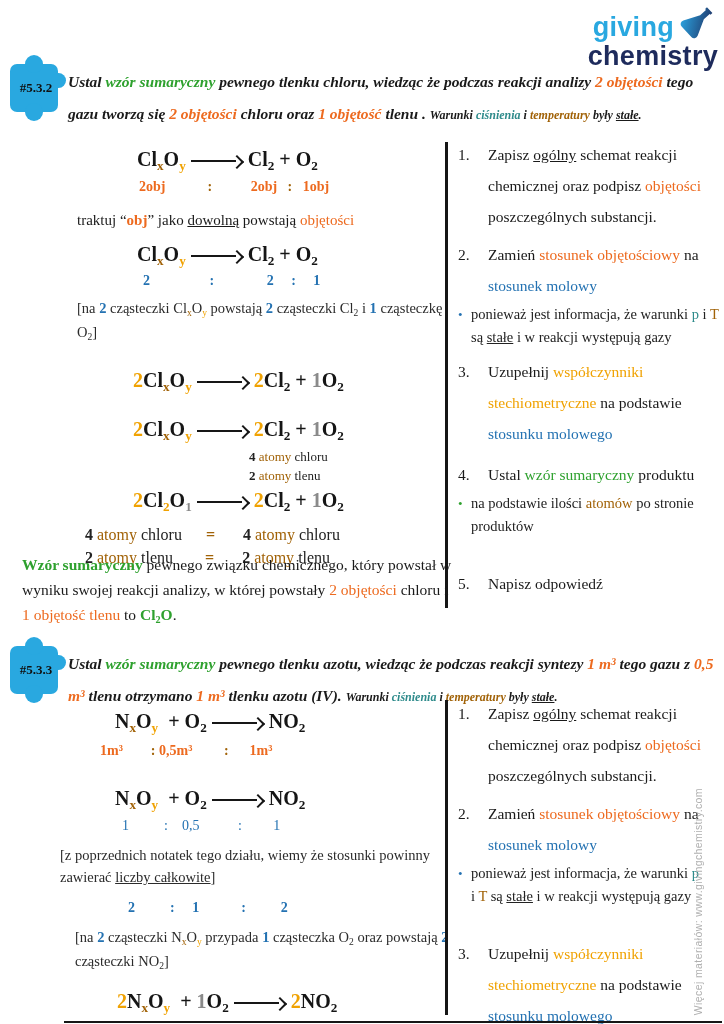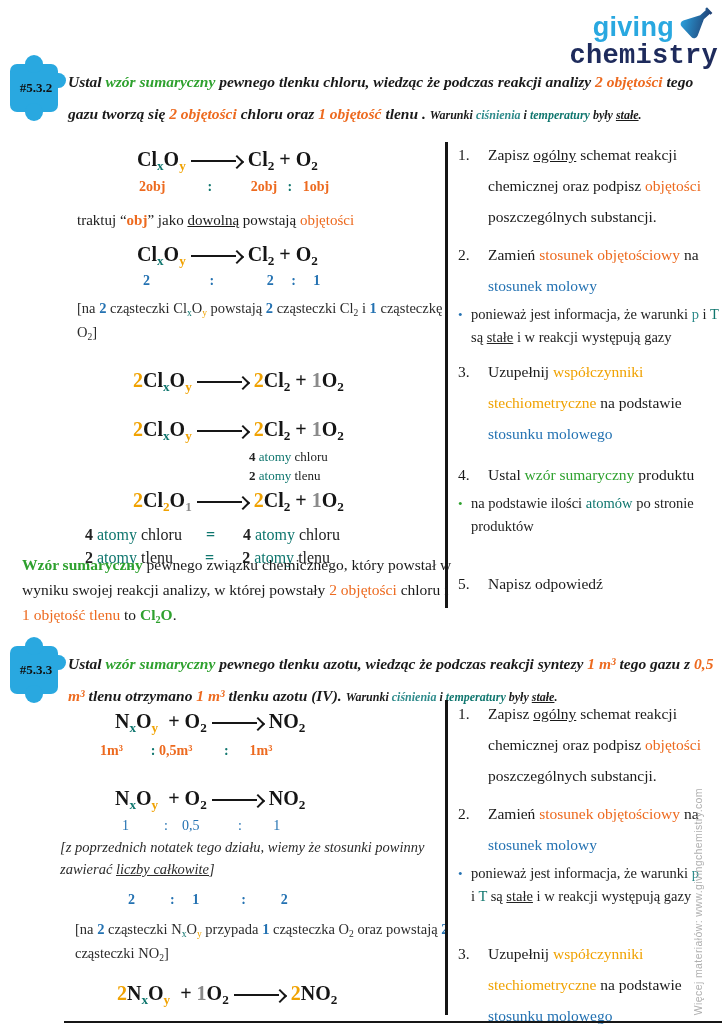--- a/index.html
+++ b/index.html
@@ -5,21 +5,21 @@
   html,body{margin:0;padding:0;background:#ffffff;}
   .page{position:relative;width:724px;height:1024px;background:#fff;overflow:hidden;
         font-family:"Liberation Serif",serif;color:#1a1a1a;}
 
   
   .logo{position:absolute;top:10px;right:6px;text-align:right;
         font-family:"Liberation Sans",sans-serif;font-weight:bold;line-height:1;}
   .logo-row{display:flex;align-items:center;justify-content:flex-end;height:34px;}
   .logo .w1{color:#29A8E0;font-size:27px;letter-spacing:.3px;}
   .logo .flask{display:inline-block;margin-left:2px;margin-top:-8px;}
-  .logo .w2{color:#1E2B5C;font-size:27px;letter-spacing:.3px;margin-top:-1px;font-family:Liberation Mono, monospace;}
+  .logo .w2{color:#1E2B5C;font-size:27px;letter-spacing:.3px;margin-top:-1px;}
 
   
   .badge{position:absolute;left:10px;width:48px;height:48px;background:#29A8E0;border-radius:7px;}
   .badge .knob{position:absolute;background:#29A8E0;border-radius:50%;}
   .badge .kt{width:18px;height:18px;top:-9px;left:15px;}
   .badge .kr{width:15px;height:15px;right:-8px;top:9px;}
   .badge .kb{width:18px;height:18px;bottom:-9px;left:15px;}
   .badge .blabel{position:absolute;left:2px;top:16px;width:100%;text-align:center;
         font-weight:bold;font-size:13px;color:#101010;}
 
@@ -50,21 +50,21 @@
   .step .stxt{white-space:pre-wrap;}
   .sbullet{display:flex;font-size:14.5px;line-height:23px;margin-top:2px;color:#222;}
   .sbullet .bdot{flex:none;width:13px;font-size:13px;}
   .sbullet .btxt{white-space:pre-wrap;}
   .dot-blue{color:#2472B2;}
   .dot-green{color:#2EA12E;}
 
   
   .or{color:#ED6A1F;}
   .am{color:#F0A202;}
-  .rd{color:#0f766e;}
+  .rd{color:#a16207;}
   .bl{color:#2472B2;}
   .gr{color:#2EA12E;}
   .tl{color:#2E8B8B;}
   .gy{color:#8A8A8A;}
   .un{text-decoration:underline;}
   .b{font-weight:bold;}
   .sb{font-size:66%;position:relative;top:.32em;}
   .sm{font-size:12px;}
 
   
@@ -171,21 +171,21 @@
     <span class="blabel">#5.3.3</span>
   </div>
 
   <div class="problem" style="top:648px;"><span>Ustal </span><span class="gr">wzór sumaryczny</span><span> pewnego tlenku azotu, wiedząc że podczas reakcji syntezy </span><span class="or">1 m³</span><span> tego gazu z </span><span class="or">0,5 m³</span><span> tlenu otrzymano </span><span class="or">1 m³</span><span> tlenku azotu (IV). </span><span class="sm">Warunki </span><span class="sm tl">ciśnienia</span><span class="sm"> i </span><span class="sm rd">temperatury</span><span class="sm"> były </span><span class="sm un">stałe</span><span class="sm">.</span></div>
 
   <div class="leftcol" style="left:60px;top:700px;width:382px;">
     <div class="eq" style="margin-left:55px;margin-top:8px;"><span>N</span><span class="sb rd">x</span><span>O</span><span class="sb am">y</span><span>  + O</span><span class="sb">2</span><span class="arr">⟶</span><span>NO</span><span class="sb">2</span></div>
     <div class="ratio" style="margin-left:40px;margin-top:4px;"><span class="or">1m³</span><span>        </span><span class="rd">:</span><span> </span><span class="or">0,5m³</span><span>         </span><span class="rd">:</span><span>      </span><span class="or">1m³</span></div>
     <div class="eq" style="margin-left:55px;margin-top:24px;"><span>N</span><span class="sb rd">x</span><span>O</span><span class="sb am">y</span><span>  + O</span><span class="sb">2</span><span class="arr">⟶</span><span>NO</span><span class="sb">2</span></div>
     <div class="ratio ratio-reg" style="margin-left:62px;margin-top:2px;"><span class="bl">1</span><span>          </span><span class="bl">:</span><span>    </span><span class="bl">0,5</span><span>           </span><span class="bl">:</span><span>         </span><span class="bl">1</span></div>
-    <div class="bracket" style="margin-top:0;width:376px;font-style:italic;"><span>[z poprzednich notatek tego działu, wiemy że stosunki powinny zawierać </span><span class="un">liczby całkowite</span><span>]</span></div>
+    <div class="bracket" style="margin-top:8px;width:376px;"><span>[z poprzednich notatek tego działu, wiemy że stosunki powinny zawierać </span><span class="un">liczby całkowite</span><span>]</span></div>
     <div class="ratio" style="margin-left:68px;margin-top:10px;"><span class="bl b">2</span><span>          </span><span class="bl b">:</span><span>     </span><span class="bl b">1</span><span>            </span><span class="bl b">:</span><span>          </span><span class="bl b">2</span></div>
     <div class="bracket" style="margin-top:8px;width:376px;margin-left:15px;"><span>[na </span><span class="bl b">2</span><span> cząsteczki N</span><span class="sb rd">x</span><span>O</span><span class="sb am">y</span><span> przypada </span><span class="bl b">1</span><span> cząsteczka O</span><span class="sb">2</span><span> oraz powstają </span><span class="bl b">2</span><span> cząsteczki NO</span><span class="sb">2</span><span>]</span></div>
     <div class="eq" style="margin-left:57px;margin-top:14px;"><span class="am">2</span><span>N</span><span class="sb rd">x</span><span>O</span><span class="sb am">y</span><span>  + </span><span class="gy">1</span><span>O</span><span class="sb">2</span><span class="arr">⟶</span><span class="am">2</span><span>NO</span><span class="sb">2</span></div>
   </div>
 
   <div class="vdivider" style="left:445px;top:700px;height:315px;"></div>
 
   <div class="rightcol" style="left:458px;top:698px;width:248px;">
     <div class="step">
       <span class="num">1.</span>

